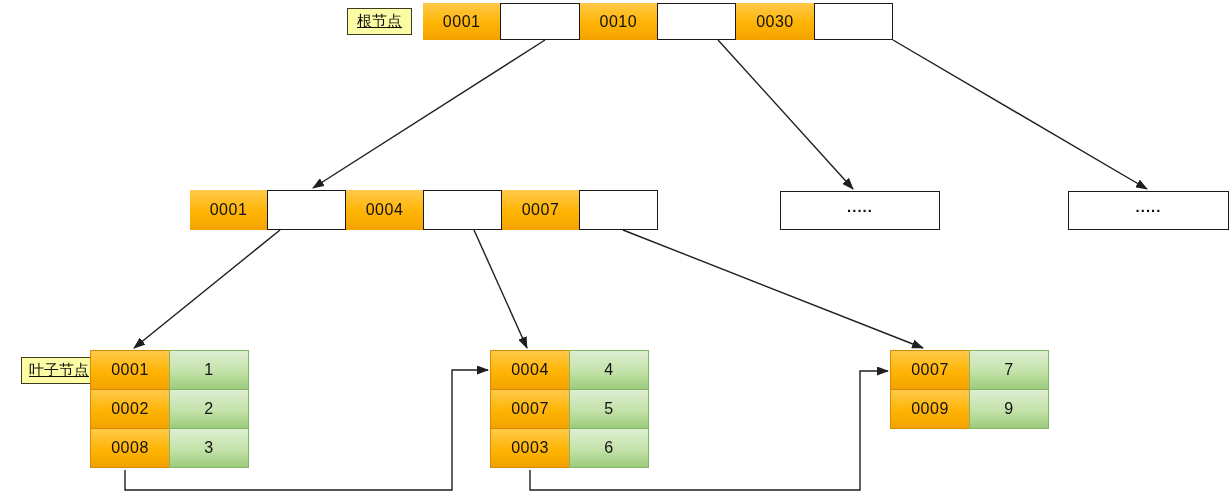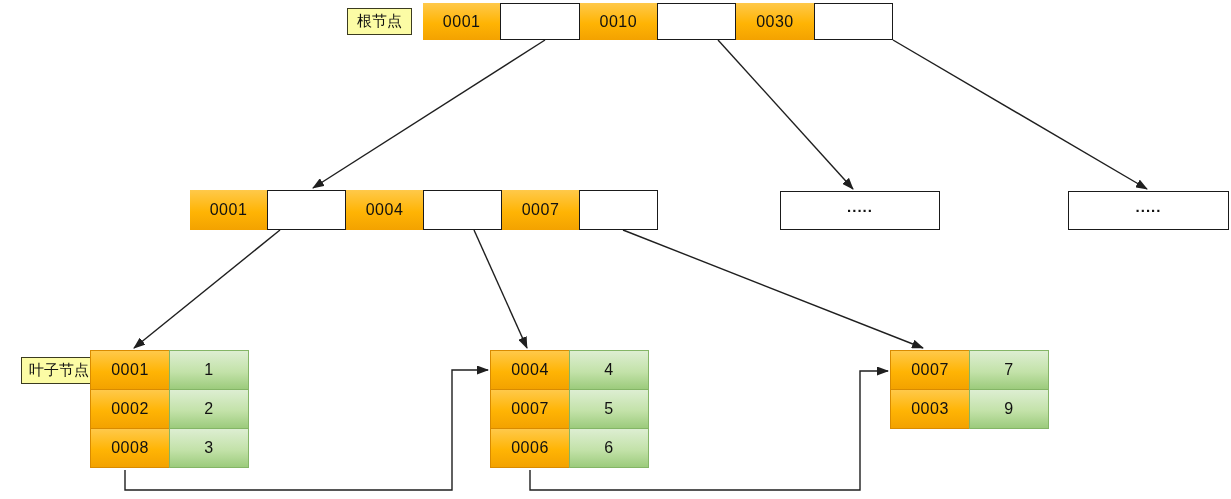--- a/index.html
+++ b/index.html
@@ -53,21 +53,21 @@
     background:linear-gradient(180deg,var(--value-grad-top) 0%,#c3e2a9 55%,var(--value-grad-bottom) 100%);
     border:1px solid var(--value-border);
     margin-left:-1px;
   }
 
   
   .tag-label{
     position:absolute;box-sizing:border-box;
     background:var(--label-bg);border:1.6px solid var(--label-border);
     display:flex;align-items:center;justify-content:center;
-    font-size:15px;white-space:nowrap;
+    font-size:15px;white-space:nowrap;text-decoration:underline;
   }
 </style>
 </head>
 <body>
 
 <div id="canvas">
 
   <svg id="connectors" width="1231" height="499" viewBox="0 0 1231 499">
     <defs>
       <marker id="arrow" markerUnits="userSpaceOnUse" markerWidth="12" markerHeight="9" refX="11" refY="4.5" orient="auto">
@@ -131,29 +131,29 @@
   <div class="leaf" style="left:490px;top:350px;">
     <div class="leaf-row">
       <div class="leaf-key">0004</div>
       <div class="leaf-val">4</div>
     </div>
     <div class="leaf-row">
       <div class="leaf-key">0007</div>
       <div class="leaf-val">5</div>
     </div>
     <div class="leaf-row">
-      <div class="leaf-key">0006</div>
+      <div class="leaf-key">0003</div>
       <div class="leaf-val">6</div>
     </div>
   </div>
 
   <div class="leaf" style="left:890px;top:350px;">
     <div class="leaf-row">
       <div class="leaf-key">0007</div>
       <div class="leaf-val">7</div>
     </div>
     <div class="leaf-row">
-      <div class="leaf-key">0003</div>
+      <div class="leaf-key">0009</div>
       <div class="leaf-val">9</div>
     </div>
   </div>
 
 </div>
 
 </body></html>

